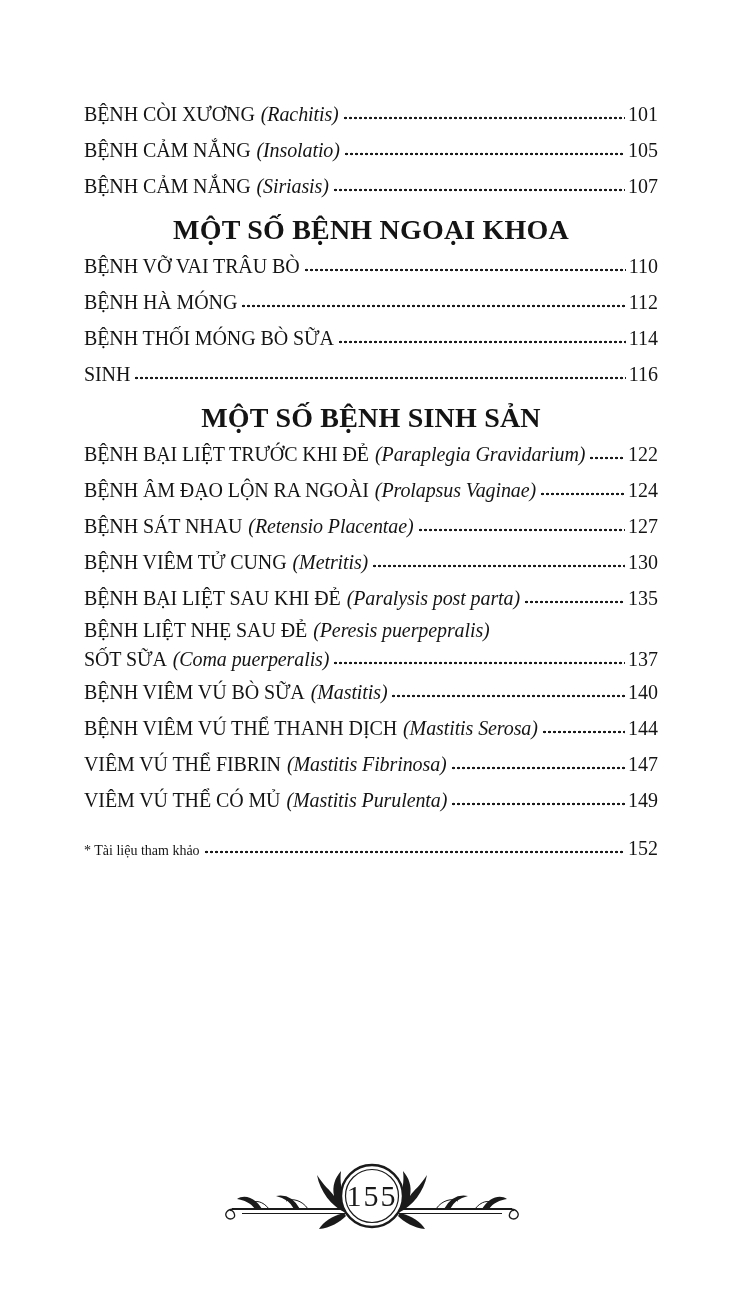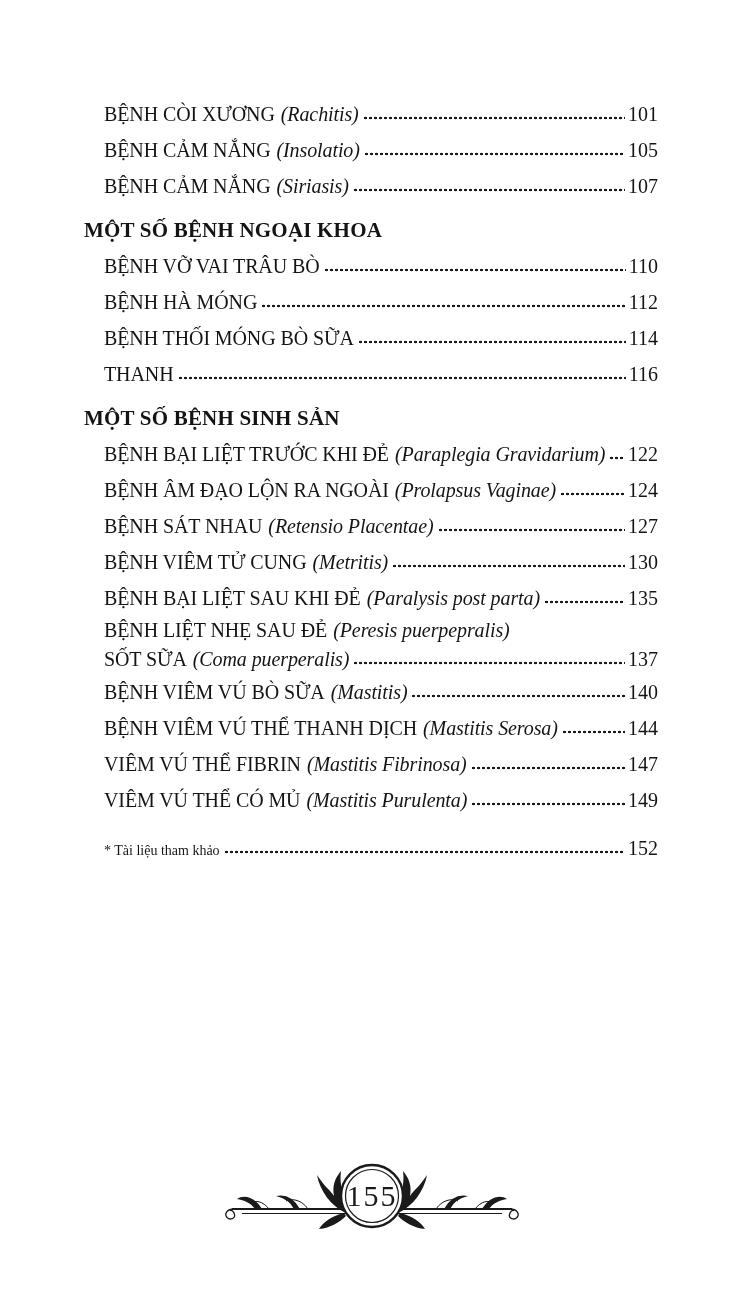--- a/index.html
+++ b/index.html
@@ -33,21 +33,20 @@
     line-height: 29px;
   }
   .label {
     flex: 0 1 auto;
     overflow: hidden;
     font-size: 20px;
     letter-spacing: -0.1px;
   }
   .label .t {
     font-style: normal;
-    margin-left: 20px;
   }
   .label .latin {
     font-style: italic;
     margin-left: 6px;
     text-align: center;
   }
   .dots {
     flex: 1 1 auto;
     min-width: 10px;
     height: 6px;
@@ -57,22 +56,23 @@
     background-size: 5px 6px;
     background-repeat: repeat-x;
     background-position: left bottom;
   }
   .pagenum {
     flex: 0 0 auto;
     font-size: 20px;
     text-align: right;
   }
   .section-heading {
+    text-align: center;
     font-weight: bold;
-    font-size: 21px;
+    font-size: 28px;
     height: 36px;
     line-height: 36px;
     margin: 8px 0 0 0;
     letter-spacing: 0.2px;
   }
   .ref-row {
     margin-top: 12px;
   }
   .ref-row .label {
     font-size: 14px;
@@ -125,21 +125,21 @@
         <span class="label"><span class="t">BỆNH HÀ MÓNG</span></span>
         <span class="dots"></span>
         <span class="pagenum">112</span>
       </div>
       <div class="toc-row">
         <span class="label"><span class="t">BỆNH THỐI MÓNG BÒ SỮA</span></span>
         <span class="dots"></span>
         <span class="pagenum">114</span>
       </div>
       <div class="toc-row">
-        <span class="label"><span class="t">THANH</span></span>
+        <span class="label"><span class="t">SINH</span></span>
         <span class="dots"></span>
         <span class="pagenum">116</span>
       </div>
       <div class="section-heading">MỘT SỐ BỆNH SINH SẢN</div>
       <div class="toc-row">
         <span class="label"><span class="t">BỆNH BẠI LIỆT TRƯỚC KHI ĐẺ</span><span class="latin">(Paraplegia Gravidarium)</span></span>
         <span class="dots"></span>
         <span class="pagenum">122</span>
       </div>
       <div class="toc-row">

